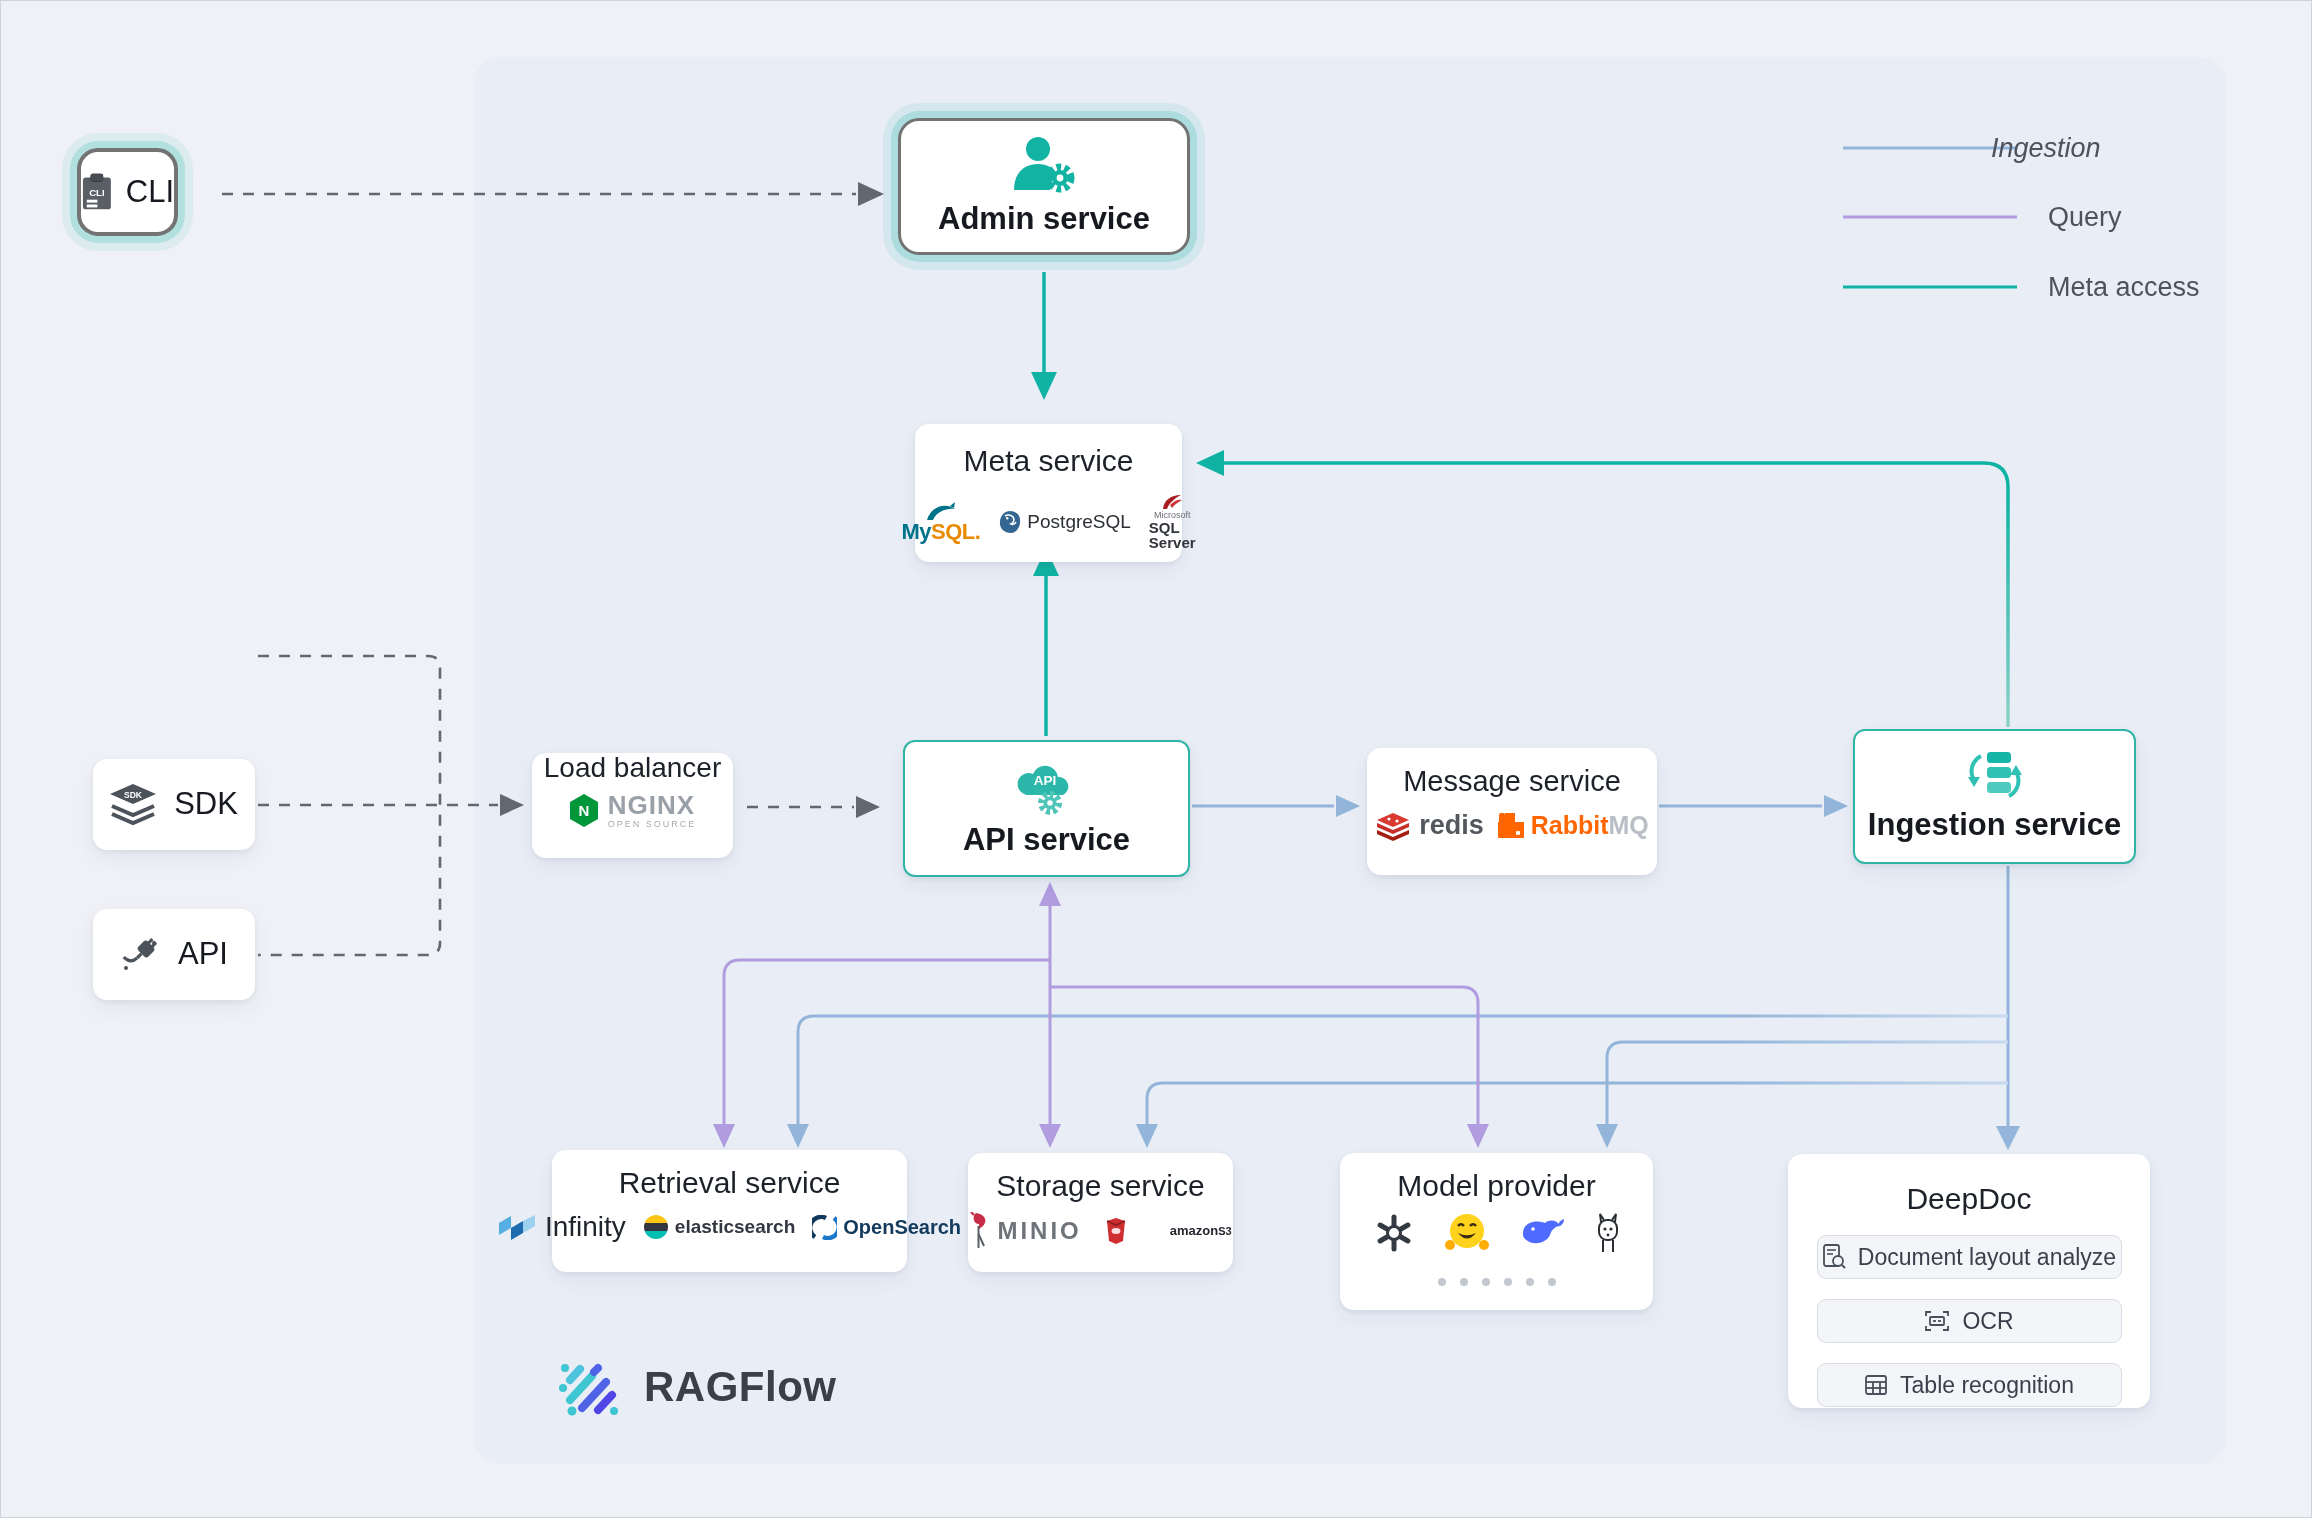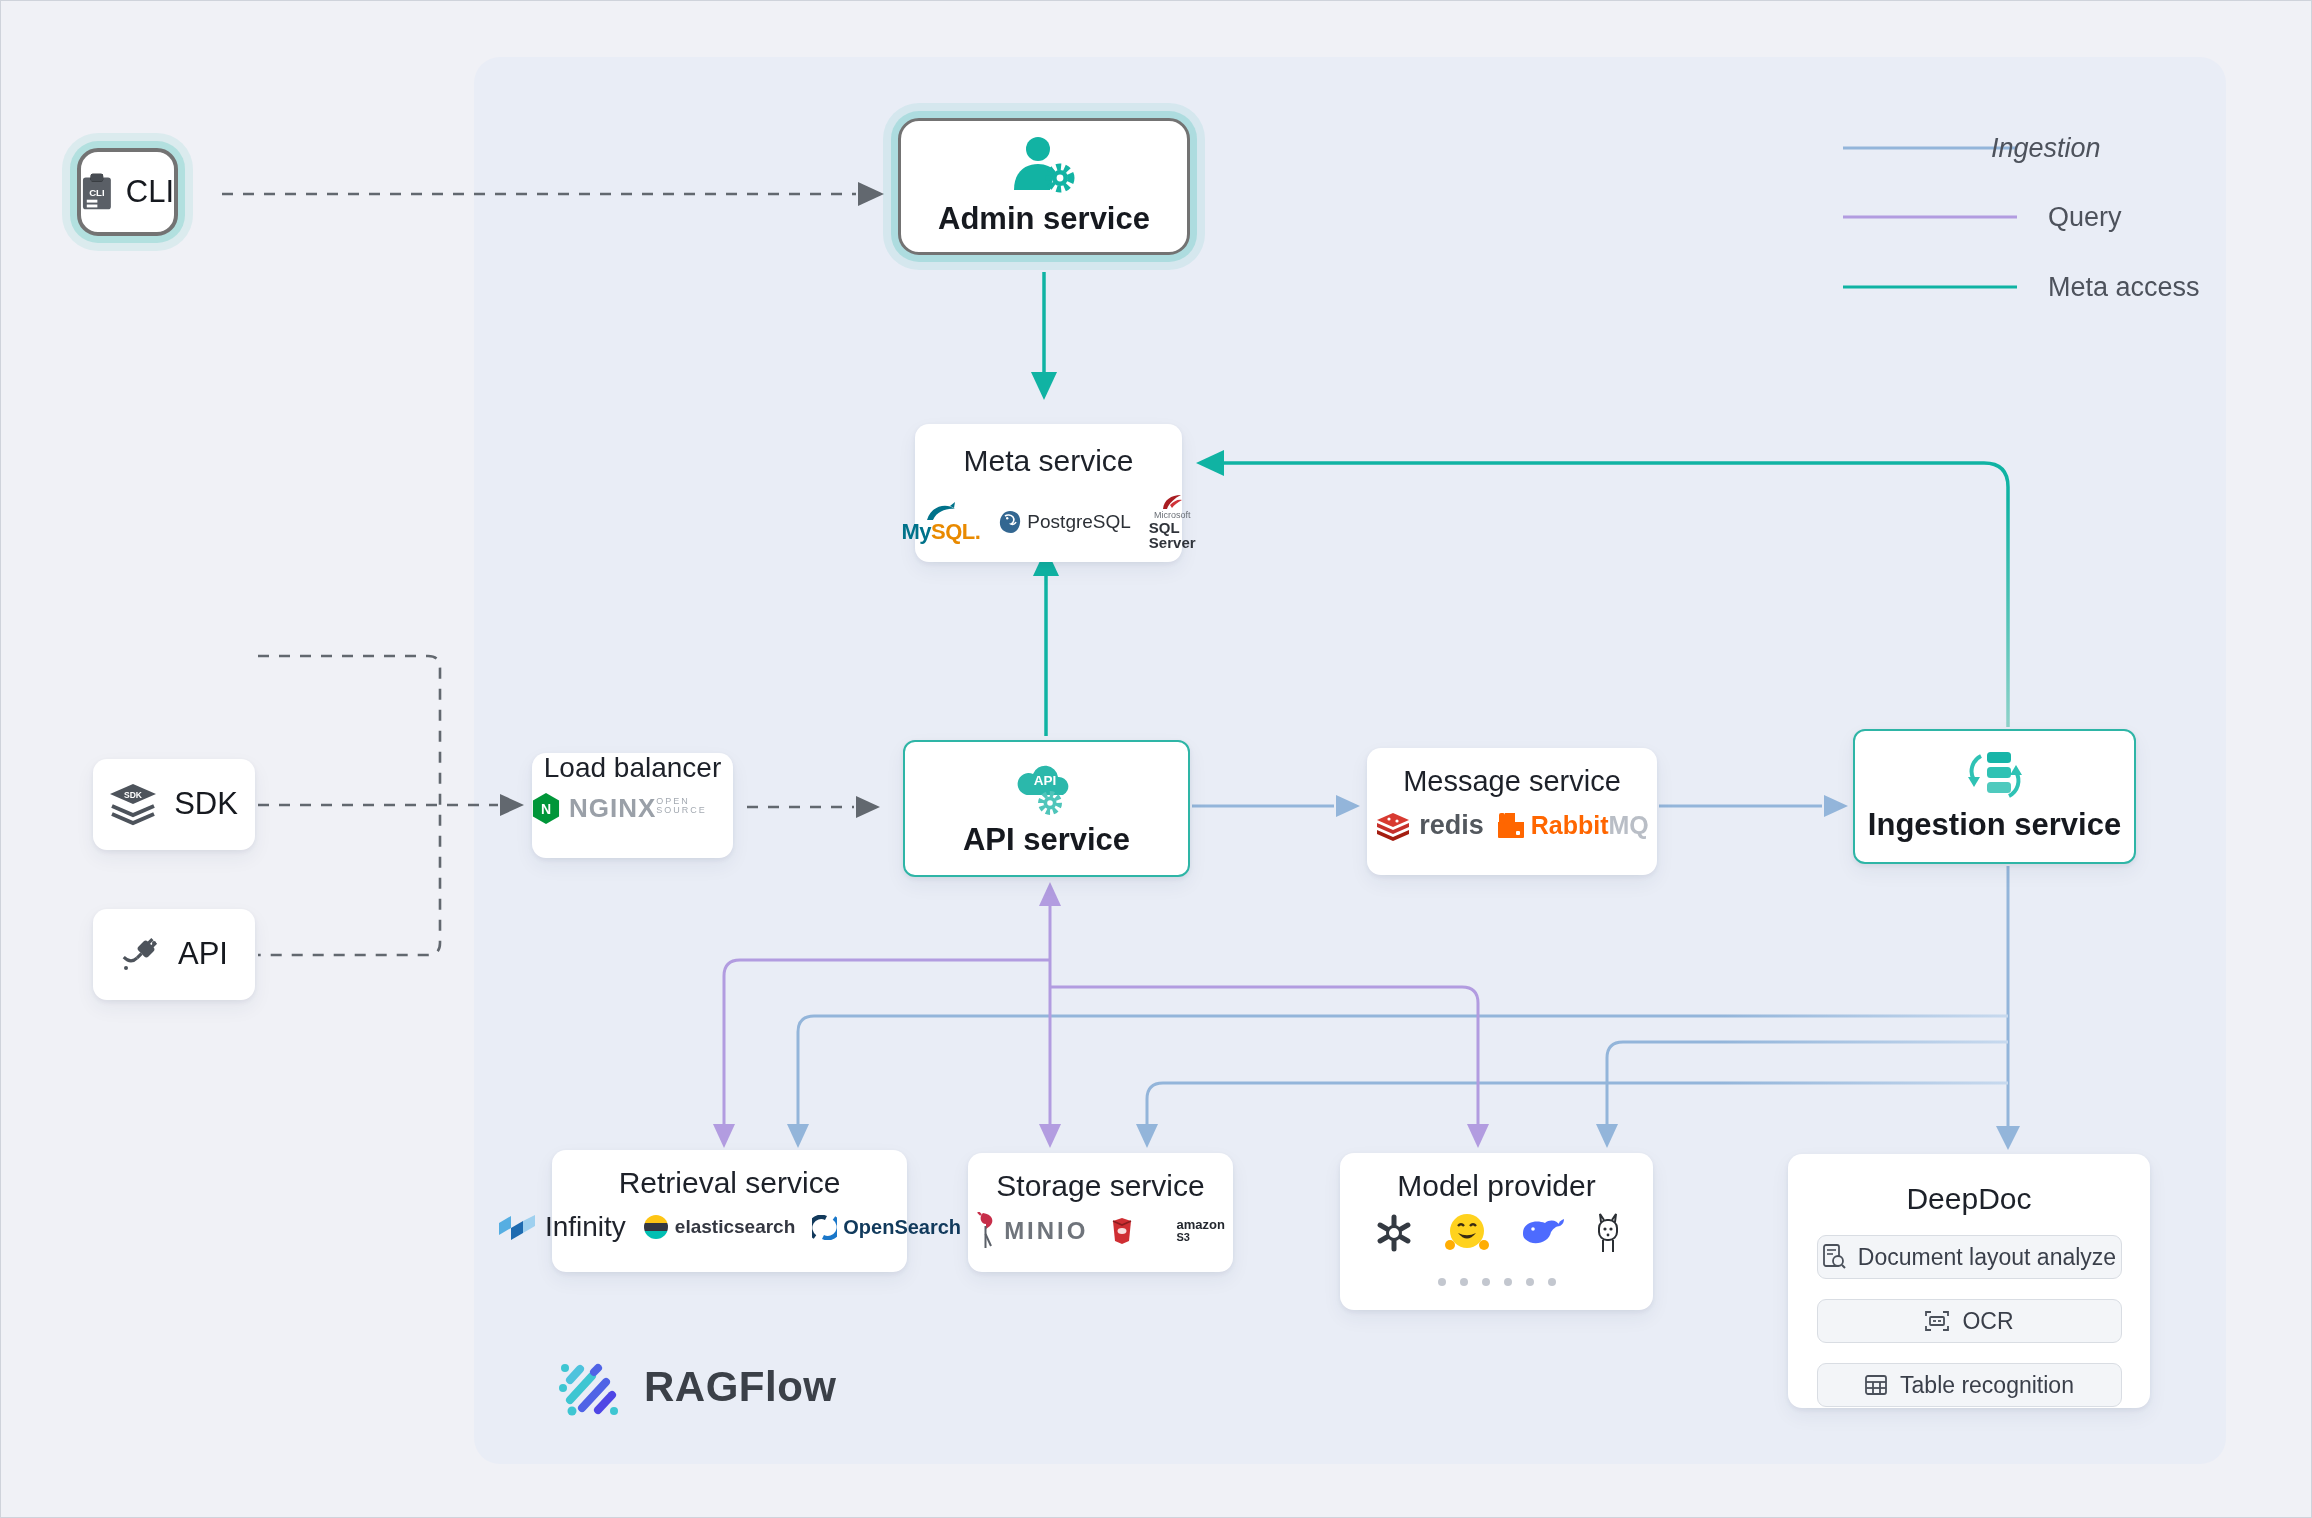--- a/index.html
+++ b/index.html
@@ -21,31 +21,31 @@
   
   .legend-row{position:absolute;display:flex;align-items:center;height:28px;}
   .legend-label{margin-left:30px;font-size:27px;color:#4d525c;}
   
   .mysql-text{font-size:22px;font-weight:700;letter-spacing:-.5px;}
   .mysql-my{color:#00728a;} .mysql-sql{color:#e98a00;} .mysql-dot{color:#e98a00;}
   .pg-text{font-size:19px;font-weight:500;color:#2c3036;}
   .ss-col{display:flex;flex-direction:column;align-items:center;line-height:1;}
   .ss-small{font-size:9px;color:#6a6f76;}
   .ss-text{font-size:15px;font-weight:600;color:#30343b;}
-  .nginx-col{display:flex;flex-direction:row;align-items:flex-start;line-height:1;}
+  .nginx-col{display:flex;flex-direction:column;align-items:flex-start;line-height:1;}
   .nginx-text{font-size:26px;font-weight:800;color:#9aa0a8;letter-spacing:1px;}
   .nginx-sub{font-size:9px;color:#a4aab2;letter-spacing:2px;margin-top:2px;}
   .redis-text{font-size:27px;font-weight:700;color:#53585e;}
   .rabbit-text{font-size:25px;font-weight:700;color:#ff6600;}
   .rabbit-mq{font-size:25px;font-weight:700;color:#b9bec6;}
   .inf-text{font-size:28px;font-weight:500;color:#20242c;}
   .es-text{font-size:19px;font-weight:700;color:#343741;}
   .os-text{font-size:20px;font-weight:700;color:#113a5c;}
   .minio-text{font-size:24px;font-weight:700;color:#6f747b;letter-spacing:3px;}
-  .amz-col{display:flex;flex-direction:column;align-items:flex-start;line-height:1.05;margin-left:36px;}
+  .amz-col{display:flex;flex-direction:row;align-items:flex-end;line-height:1.05;margin-left:36px;}
   .amz-t1{font-size:13px;font-weight:700;color:#23272e;}
   .amz-t2{font-size:11px;font-weight:700;color:#23272e;}
   .dots{display:flex;gap:14px;margin-top:14px;}
   .dot{width:8px;height:8px;border-radius:50%;background:#c3c7cf;}
   
   .dd-btn{width:305px;height:44px;border-radius:9px;background:#f3f5f8;border:1.5px solid #d9dde3;
           display:flex;align-items:center;justify-content:center;gap:12px;
           font-size:23px;color:#3a3f4a;box-sizing:border-box;}
   
   #brand{position:absolute;left:556px;top:1356px;display:flex;align-items:center;gap:22px;}

